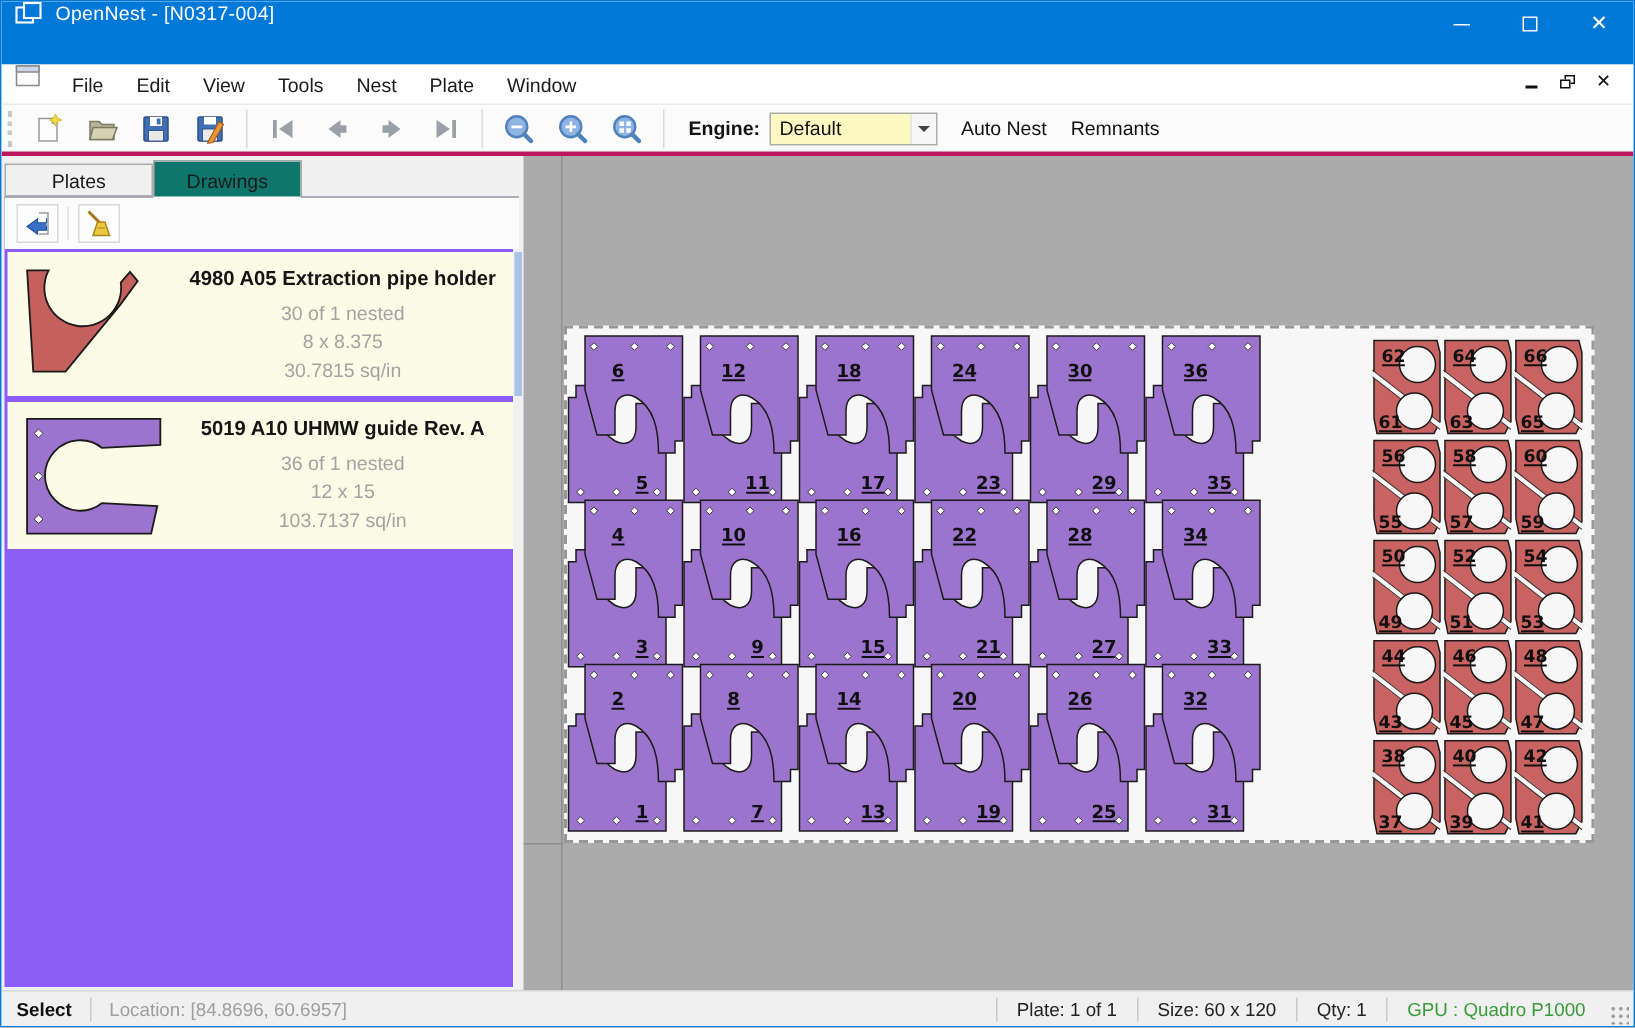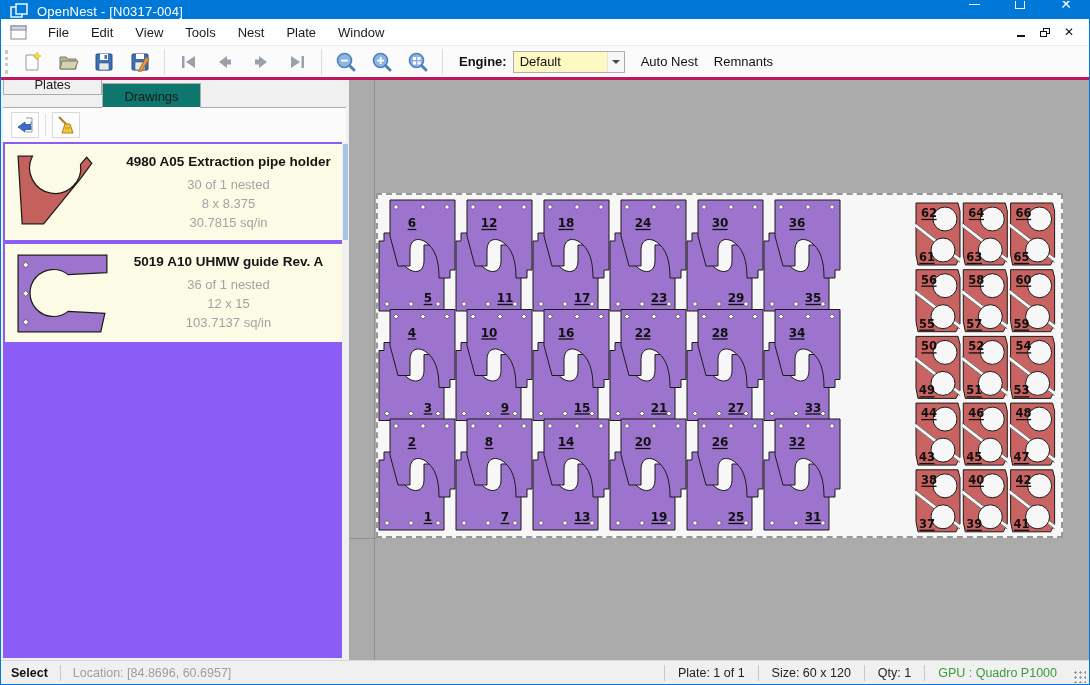--- a/index.html
+++ b/index.html
@@ -1,30 +1,30 @@
 <!DOCTYPE html>
 <html><head>
 <meta charset="utf-8">
 <style>
   * { margin:0; padding:0; box-sizing:border-box; }
   html,body { width:1090px; height:685px; font-family:"Liberation Sans", sans-serif; }
   .window { width:1090px; height:685px; border:1px solid #0078d7; display:flex; flex-direction:column; background:#f0f0f0; overflow:hidden; }
 
   
-  .titlebar { height:18px; background:#0078d7; display:flex; align-items:flex-end; color:#fff; flex:none; }
+  .titlebar { height:42px; background:#0078d7; display:flex; align-items:flex-start; color:#fff; flex:none; }
   .app-icon { width:18px; height:16px; margin:0 9px 0 9px; }
   .title-text { font-size:13px; letter-spacing:.2px; }
   .caption-spacer { flex:1; }
   .cap-btn { width:46px; height:30px; display:flex; align-items:center; justify-content:center; }
   .cap-min { width:11px; height:1px; background:#fff; }
   .cap-max { width:10px; height:10px; border:1px solid #fff; }
   .cap-close { font-size:14px; line-height:1; color:#fff; font-family:"DejaVu Sans", sans-serif; }
 
   
-  .menubar { height:27px; background:#fff; display:flex; align-items:center; border-bottom:1px solid #ececec; flex:none; }
+  .menubar { height:27px; background:#fff; display:flex; align-items:flex-start; border-bottom:1px solid #ececec; flex:none; }
   .mdi-doc-icon { width:17px; height:15px; margin:0 10px 0 9px; }
   .menu-item { font-size:13px; color:#1a1a1a; padding:0 11px; height:100%; display:flex; align-items:center; }
   .menu-spacer { flex:1; }
   .mdi-btn { width:24px; height:22px; display:flex; align-items:center; justify-content:center; color:#111; }
   .mdi-min { width:8px; height:2px; background:#111; margin-top:8px; }
   .mdi-restore { position:relative; width:10px; height:9px; }
   .mdi-restore .r1 { position:absolute; right:0; top:0; width:7px; height:6px; border:1px solid #111; background:#fff;}
   .mdi-restore .r2 { position:absolute; left:0; bottom:0; width:7px; height:6px; border:1px solid #111; background:#fff;}
   .mdi-close { font-size:12px; font-weight:bold; font-family:"DejaVu Sans", sans-serif; }
 
@@ -39,21 +39,21 @@
   .combo .arrow-box { width:17px; height:100%; display:flex; align-items:center; justify-content:center; border-left:1px solid #e3e3e3; background:#f6f6f6;}
   .combo .tri { width:0; height:0; border-left:4px solid transparent; border-right:4px solid transparent; border-top:4px solid #444; }
   .tb-text-btn { font-size:13px; color:#111; margin-left:16px; }
 
   
   .main { flex:1; display:flex; overflow:hidden; }
 
   
   .sidebar { width:348px; background:#f0f0f0; flex:none; display:flex; flex-direction:column; position:relative; }
   .tabstrip { height:27px; padding:3px 0 0 2px; display:flex; align-items:flex-end; flex:none; }
-  .tab { width:99px; text-align:center; font-size:13px; color:#1a1a1a; border:1px solid #acacac; background:#f0f0f0; height:22px; line-height:21px; margin-bottom:12px; }
+  .tab { width:99px; text-align:center; font-size:13px; color:#1a1a1a; border:1px solid #acacac; background:#f0f0f0; height:22px; line-height:21px; margin-bottom:0; }
   .tab.active { background:#0f766e; height:25px; line-height:25px; border-bottom:1px solid #fff; margin-bottom:-1px; z-index:2; }
   .panel-body { flex:1; background:#8b5cf6; border-top:1px solid #acacac; margin:0 3px 2px 2px; display:flex; flex-direction:column; overflow:hidden;text-align:center; }
   .mini-toolbar { height:34px; display:flex; align-items:center; padding-left:8px; background:#fbfbfb; flex:none; }
   .mini-btn { width:28px; height:26px; display:flex; align-items:center; justify-content:center; border:1px solid #d9d9d9; background:#fdfdfd; }
   .mini-sep { width:1px; height:22px; background:#e0e0e0; margin:0 6px; }
   .dlist { flex:1; overflow:hidden; }
   .item { background:#fcfce6; margin:2px 2px 4px 2px; padding:8px 6px 8px 10px; display:flex; }
   .thumb { width:104px; flex:none; display:flex; align-items:flex-start; }
   .meta { flex:1; padding-top:2px; }
   .meta .title { font-size:13.5px; font-weight:bold; color:#151515; margin-bottom:6px; }

